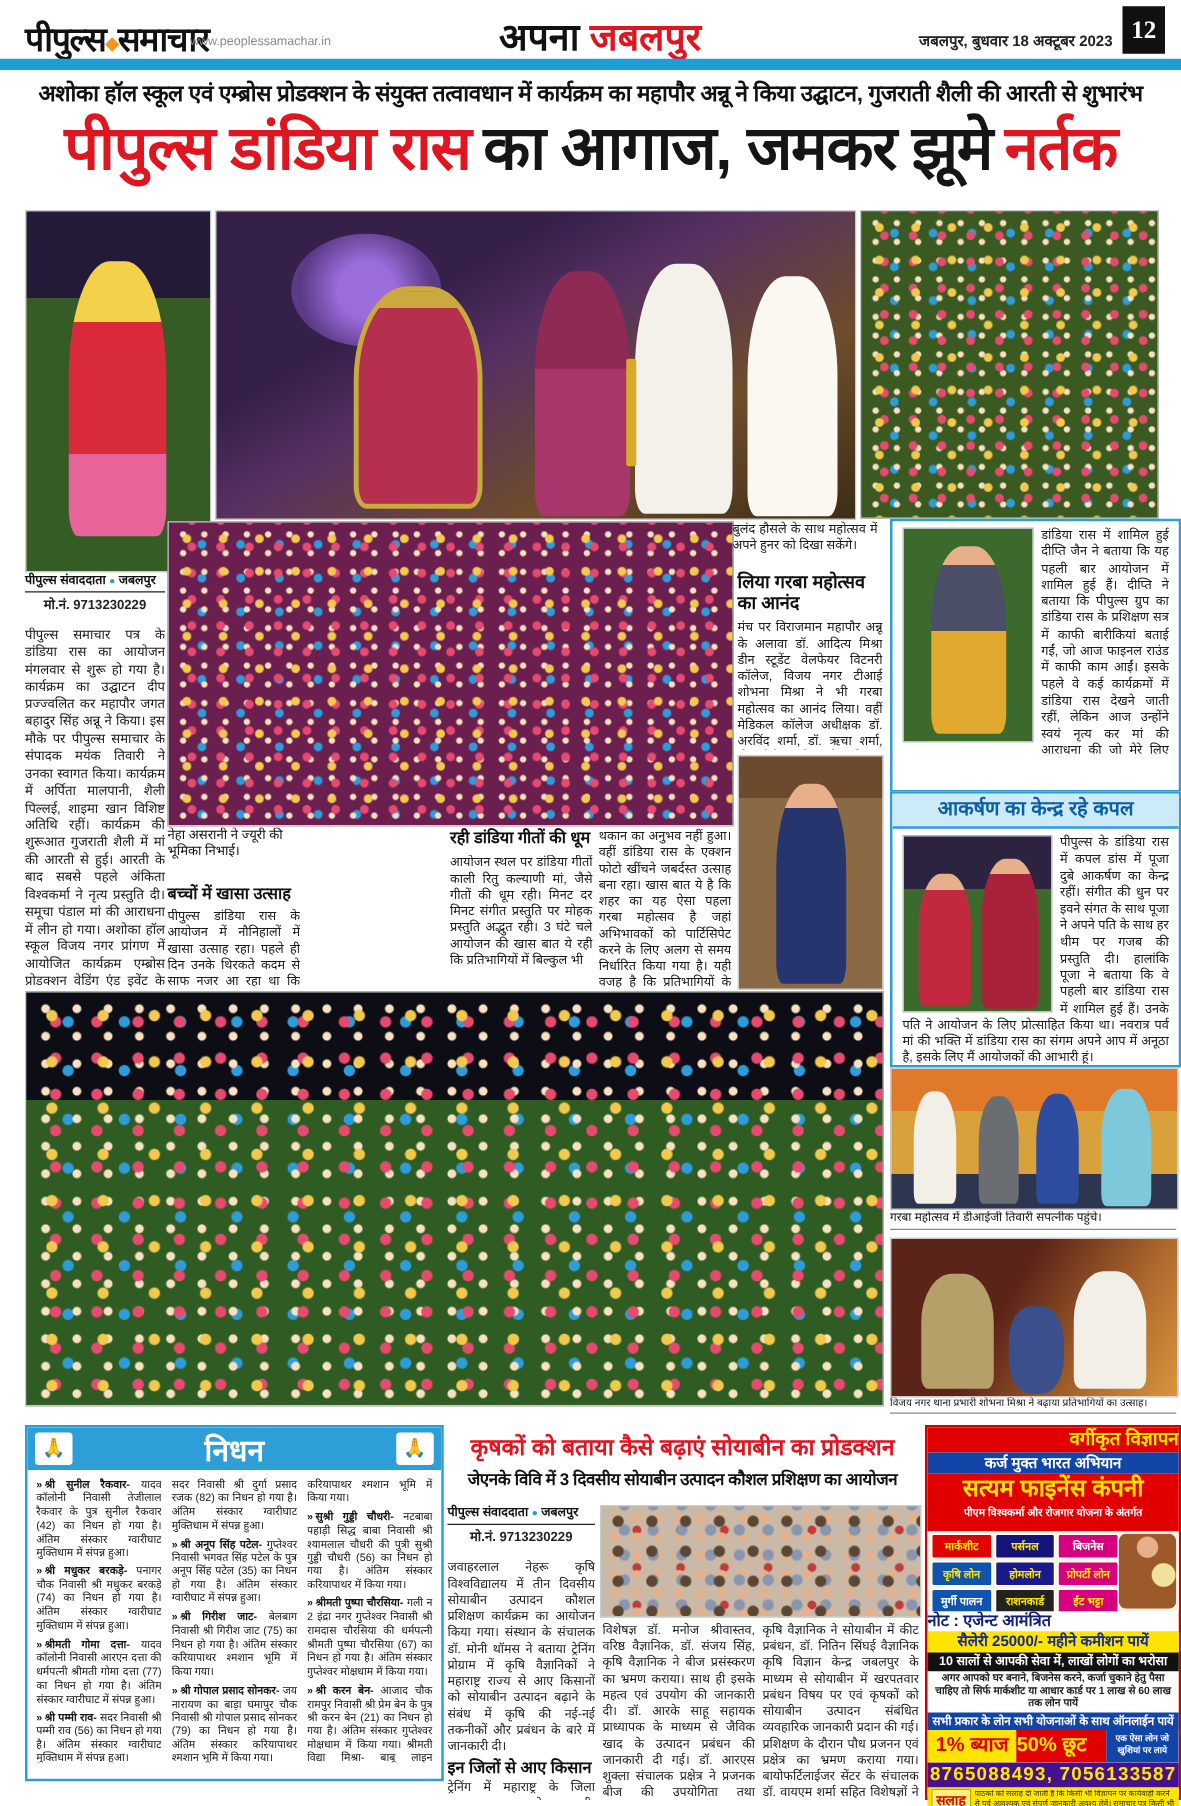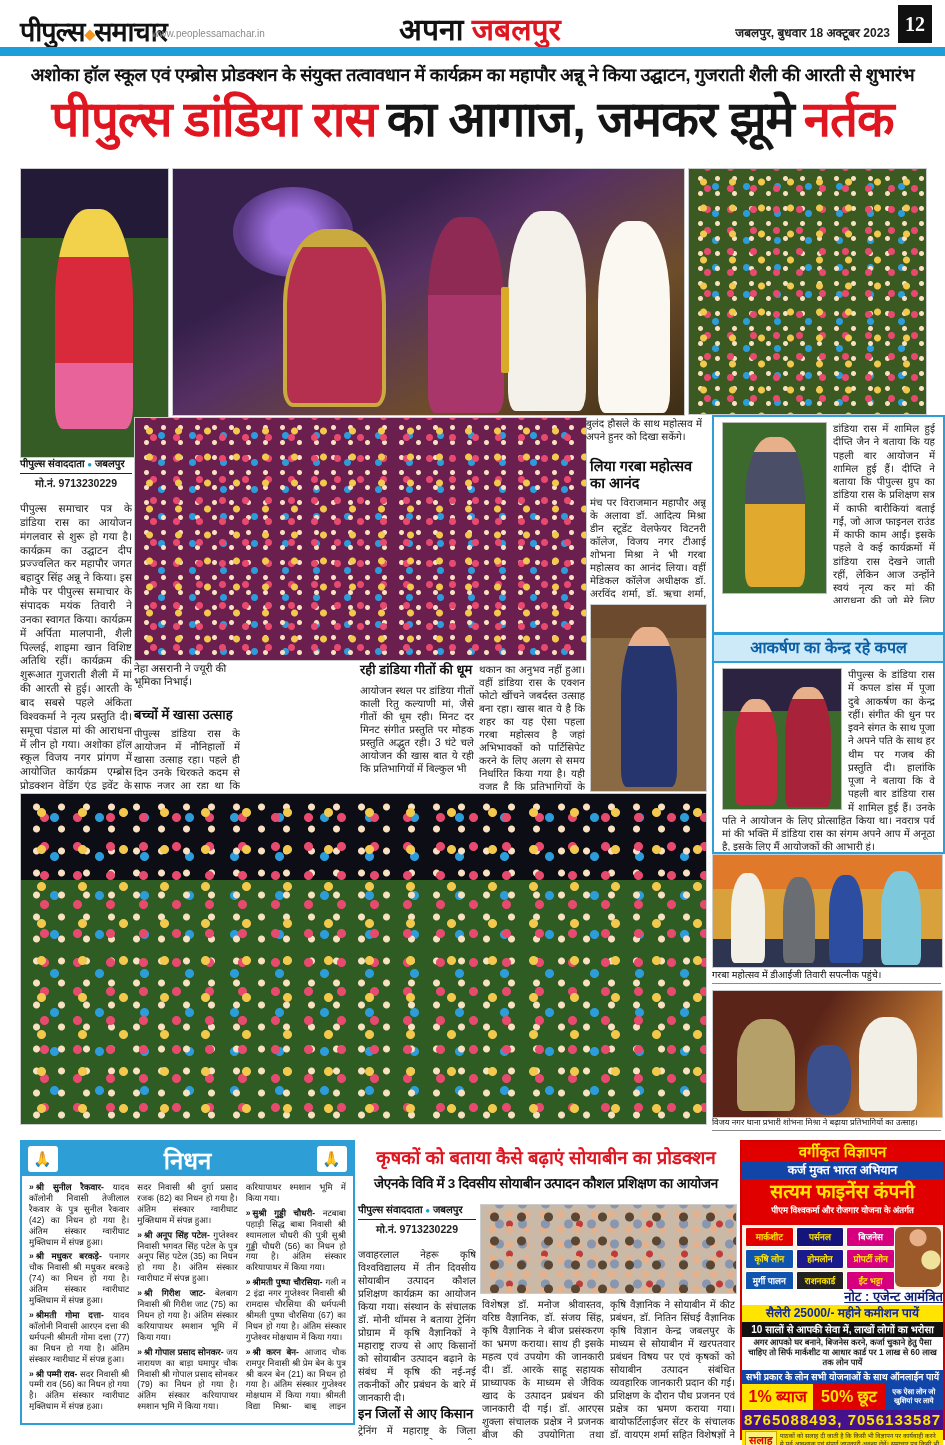--- a/index.html
+++ b/index.html
@@ -51,40 +51,40 @@
   .ocol{width:103px;height:228px;overflow:hidden;font-size:8.6px;line-height:1.27;text-align:justify;color:#141414;}
   .oitem{margin:0 0 4px 0;}
   .on{font-weight:bold;} .ob{font-weight:bold;margin-right:2px;}
   
   .soy-h{color:#df1620;font-size:18.5px;font-weight:bold;text-align:center;white-space:nowrap;overflow:hidden;}
   .soy-sh{color:#111;font-size:13.5px;font-weight:bold;text-align:center;white-space:nowrap;overflow:hidden;letter-spacing:-0.3px;}
   .soy-txt{font-size:10px;line-height:1.3;}
   
   .ad{border:2px solid #d40000;background:#fff;font-weight:bold;}
   .ad>div{overflow:hidden;}
-  .ad-h1{background:#e10000;color:#ffe400;font-size:15px;text-align:center;line-height:20px;height:20px;}
+  .ad-h1{background:#e10000;color:#ffe400;font-size:15px;text-align:right;line-height:20px;height:20px;}
   .ad-h2{background:#1245a8;color:#fff;font-size:12px;text-align:center;line-height:17px;height:17px;}
   .ad-co{background:#e10000;height:46px;text-align:center;}
   .ad-co-name{color:#ffe400;font-size:19px;line-height:26px;}
   .ad-co-sub{color:#fff;font-size:8.5px;line-height:11px;}
   .ad-body{position:relative;height:64px;background:#fdf3e3;}
   .chips{position:absolute;left:3px;top:2px;width:150px;display:grid;grid-template-columns:1fr 1fr 1fr;gap:2px;}
   .chip{display:block;font-size:8.8px;text-align:center;line-height:18px;height:18px;border-radius:2px;border:1px solid #fff;overflow:hidden;white-space:nowrap;}
   .ad-woman{position:absolute;right:2px;top:2px;width:46px;height:60px;background:
     radial-gradient(circle at 50% 18%,#e8b08a 0 8px,transparent 9px),
     radial-gradient(circle at 78% 55%,#efe29a 0 9px,transparent 10px),
     linear-gradient(#9c5a2a 0 0);border-radius:6px;}
-  .ad-note{color:#10207a;font-size:13px;text-align:right;line-height:16px;height:16px;text-decoration:underline;}
+  .ad-note{color:#10207a;font-size:13px;text-align:left;line-height:16px;height:16px;}
   .ad-salary{background:#ffe400;color:#1028a0;font-size:12px;text-align:center;line-height:17px;height:17px;}
   .ad-trust{background:#111;color:#fff;font-size:10px;text-align:center;line-height:15px;height:15px;}
   .ad-desc{color:#222;font-size:8.3px;font-weight:bold;text-align:center;line-height:1.18;height:31px;padding:1px 3px;}
   .ad-online{background:#1245a8;color:#fff;font-size:9.3px;text-align:center;line-height:14px;height:14px;}
   .ad-offers{display:flex;height:26px;}
   .of1{background:#ffe400;color:#e10000;font-size:16px;flex:1.1;text-align:center;line-height:26px;}
-  .of2{background:#e10000;color:#ffe400;font-size:16px;flex:1.1;text-align:center;line-height:26px;}
+  .of2{background:#e10000;color:#ffe400;font-size:16px;flex:1.1;text-align:left;line-height:26px;}
   .of3{background:#1245a8;color:#fff;font-size:7px;flex:0.9;text-align:center;line-height:1.3;padding-top:3px;}
   .ad-phone{background:#45118c;color:#ffe400;font-size:15px;text-align:center;line-height:20px;height:20px;letter-spacing:1px;}
   .ad-advice{background:#ffe400;display:flex;gap:3px;padding:2px 3px;height:26px;}
   .adv-l{color:#e10000;font-size:11px;background:#fff27a;border:1px solid #c9a600;padding:0 3px;align-self:center;}
   .adv-t{color:#333;font-size:6.3px;font-weight:normal;line-height:1.25;overflow:hidden;}
 </style>
 </head>
 <body>
 
 <div id="page">

